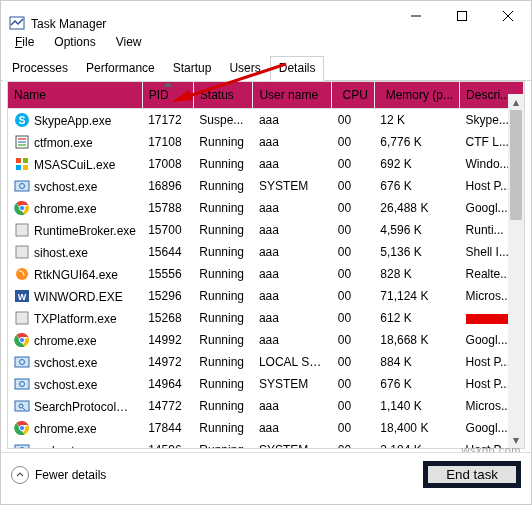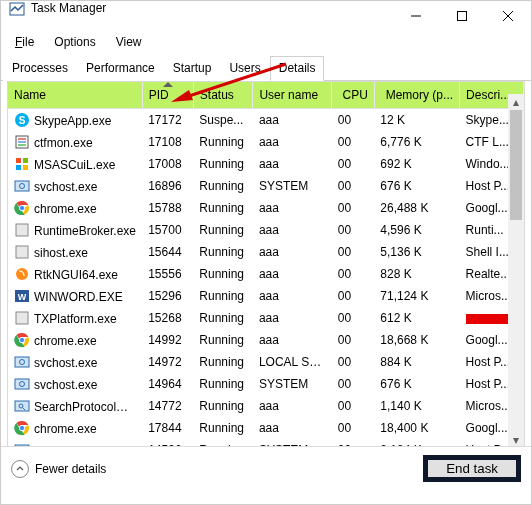--- a/index.html
+++ b/index.html
@@ -9,21 +9,21 @@
     font-size: 12px;
     background: #fff;
     width: 532px;
     height: 505px;
     overflow: hidden;
     border: 1px solid #ccc;
     position: relative;
   }
   .titlebar {
     display: flex;
-    align-items: flex-start;
+    align-items: flex-end;
     height: 30px;
     padding: 0 0 0 8px;
   }
   .titlebar .app-icon {
     width: 16px; height: 16px;
     margin-right: 6px;
   }
   .titlebar .title { font-size: 12px; }
   .winbtns { margin-left: auto; display: flex; }
   .winbtn {
@@ -63,21 +63,21 @@
     overflow: hidden;
     position: relative;
   }
   table { border-collapse: collapse; width: 100%; table-layout: fixed; }
   th {
     text-align: left;
     font-weight: normal;
     padding: 6px 6px;
     border-right: 1px solid #e8e8e8;
     border-bottom: 1px solid #e0e0e0;
-    background: #bef264;
+    background: #be185d;
     white-space: nowrap;
     overflow: hidden;
     text-overflow: ellipsis;
     position: relative;
   }
   th.sorted::after {
     content: "";
     position: absolute;
     top: 0; left: 50%; transform: translateX(-50%);
     border-left: 5px solid transparent;
@@ -104,21 +104,21 @@
     vertical-align: middle;
   }
   .arrow-annot {
     position: absolute;
     top: 55px; left: 170px;
     width: 120px; height: 50px;
     pointer-events: none;
   }
   .footer {
     position: absolute;
-    bottom: 14px; left: 0; right: 0;
+    bottom: 8px; left: 0; right: 0;
     height: 44px;
     border-top: 1px solid #dcdcdc;
     display: flex;
     align-items: center;
     padding: 0 10px;
     background: #fff;
   }
   .fewer {
     display: flex; align-items: center; gap: 6px;
   }

